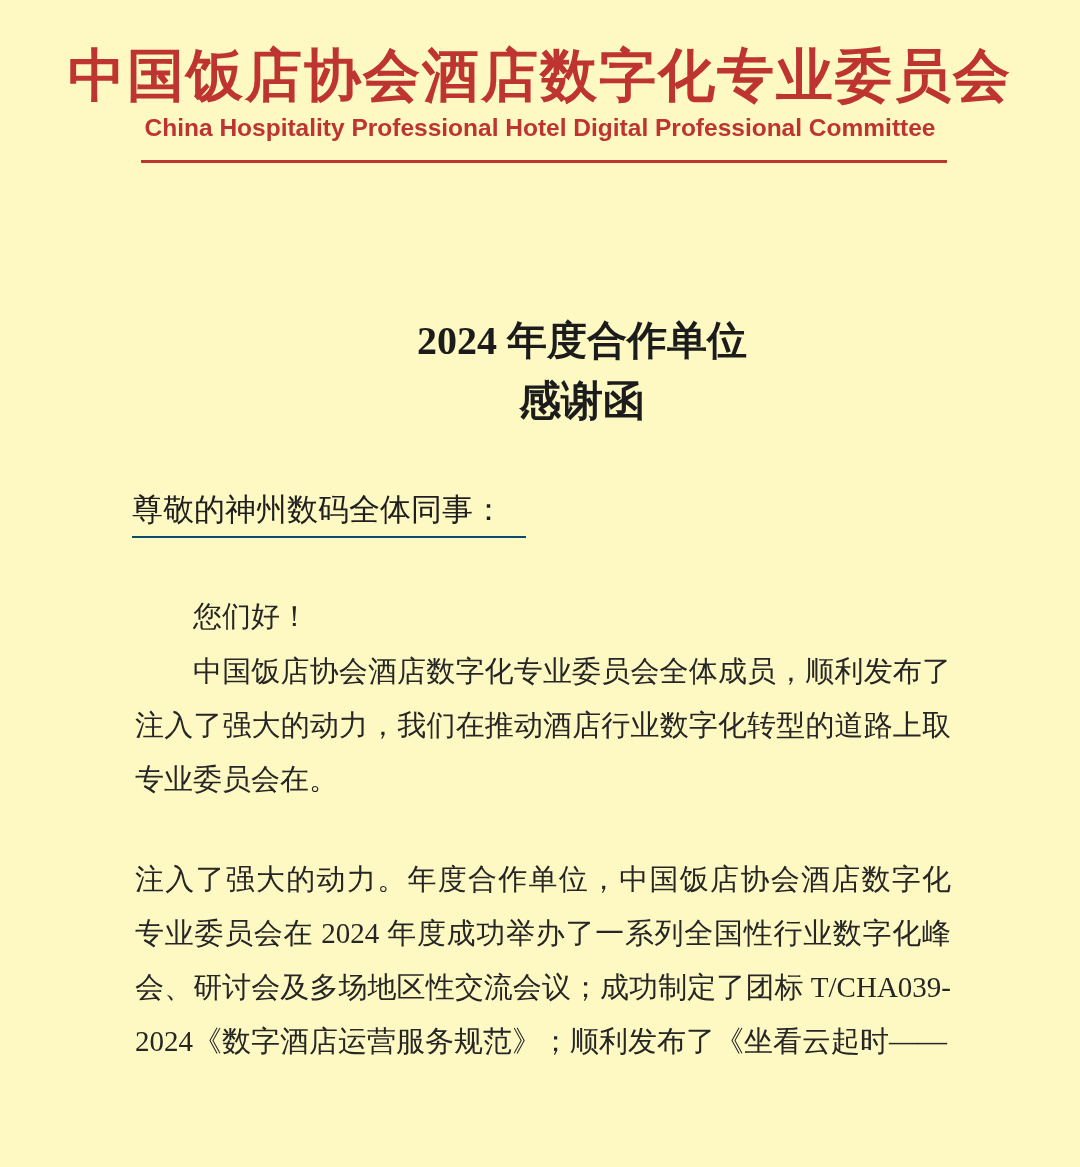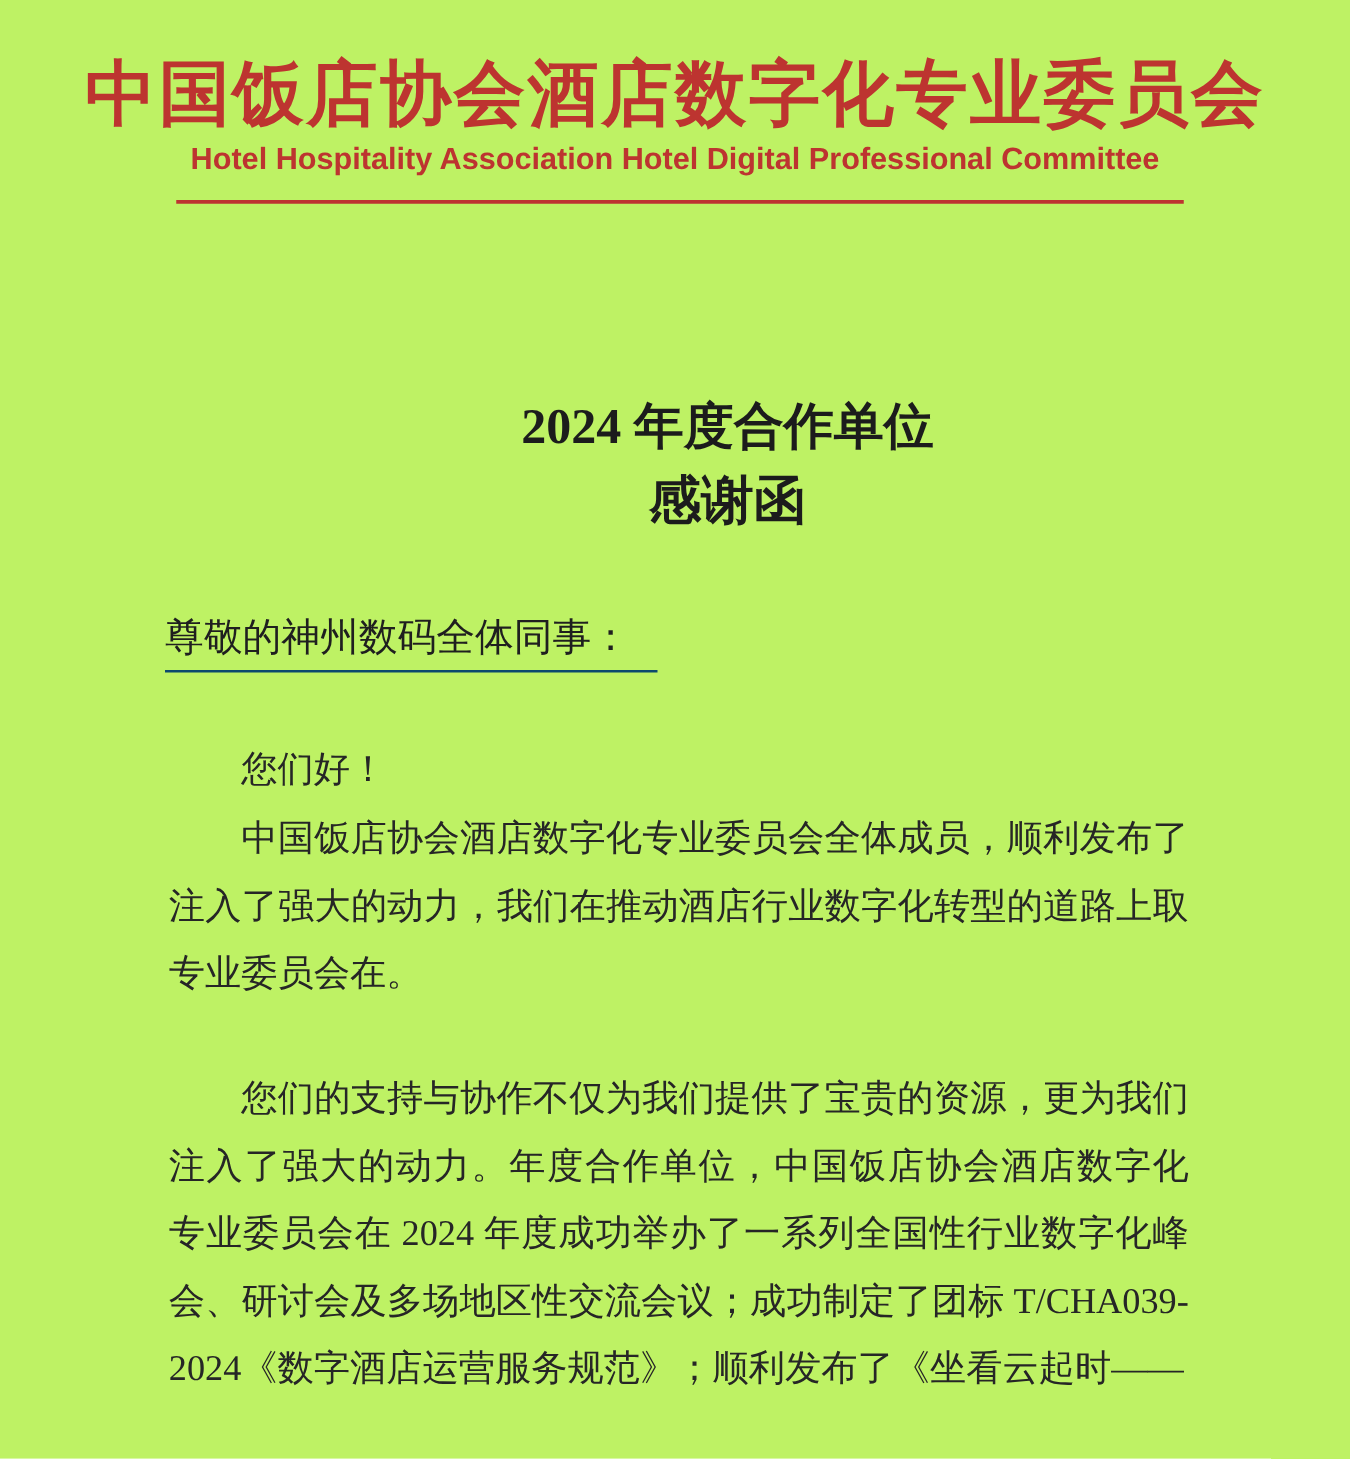--- a/index.html
+++ b/index.html
@@ -4,21 +4,21 @@
 <style>
   html, body {
     margin: 0;
     padding: 0;
     background: #ffffff;
   }
   .page {
     position: relative;
     width: 1080px;
     height: 1167px;
-    background: #bef264;
+    background: #fef9c3;
     overflow: hidden;
     font-family: "Liberation Serif", "DejaVu Serif", serif;
     color: #2b2b2b;
   }
 
   
   .org-zh {
     position: absolute;
     top: 40px;
     left: 0;
@@ -109,21 +109,21 @@
   .line.indent { text-indent: 2em; }
   .line.last { text-align-last: left; }
 </style>
 </head>
 <body>
 
 <div class="page" style="--accent: #bd3430;">
 
   <div class="org-zh">中国饭店协会酒店数字化专业委员会</div>
 
-  <div class="org-en">Hotel Hospitality Association Hotel Digital Professional Committee</div>
+  <div class="org-en">China Hospitality Professional Hotel Digital Professional Committee</div>
 
   <div class="letterhead-rule"></div>
 
   <div class="doc-title">
     <div class="t1">2024 年度合作单位</div>
     <div class="t2">感谢函</div>
   </div>
 
   <div class="salutation">
     <span class="u">尊敬的神州数码全体同事：</span>
@@ -132,21 +132,20 @@
   <div class="letter-body">
       <div class="paragraph">
         <div class="line indent last">您们好！</div>
       </div>
       <div class="paragraph">
         <div class="line indent">中国饭店协会酒店数字化专业委员会全体成员，顺利发布了</div>
         <div class="line">注入了强大的动力，我们在推动酒店行业数字化转型的道路上取</div>
         <div class="line last">专业委员会在。</div>
       </div>
       <div class="paragraph spaced">
-        <div class="line indent">您们的支持与协作不仅为我们提供了宝贵的资源，更为我们</div>
         <div class="line">注入了强大的动力。年度合作单位，中国饭店协会酒店数字化</div>
         <div class="line">专业委员会在 2024 年度成功举办了一系列全国性行业数字化峰</div>
         <div class="line">会、研讨会及多场地区性交流会议；成功制定了团标 T/CHA039-</div>
         <div class="line last">2024《数字酒店运营服务规范》；顺利发布了《坐看云起时——</div>
       </div>
     </div>
 
 </div>
 
 </body></html>

